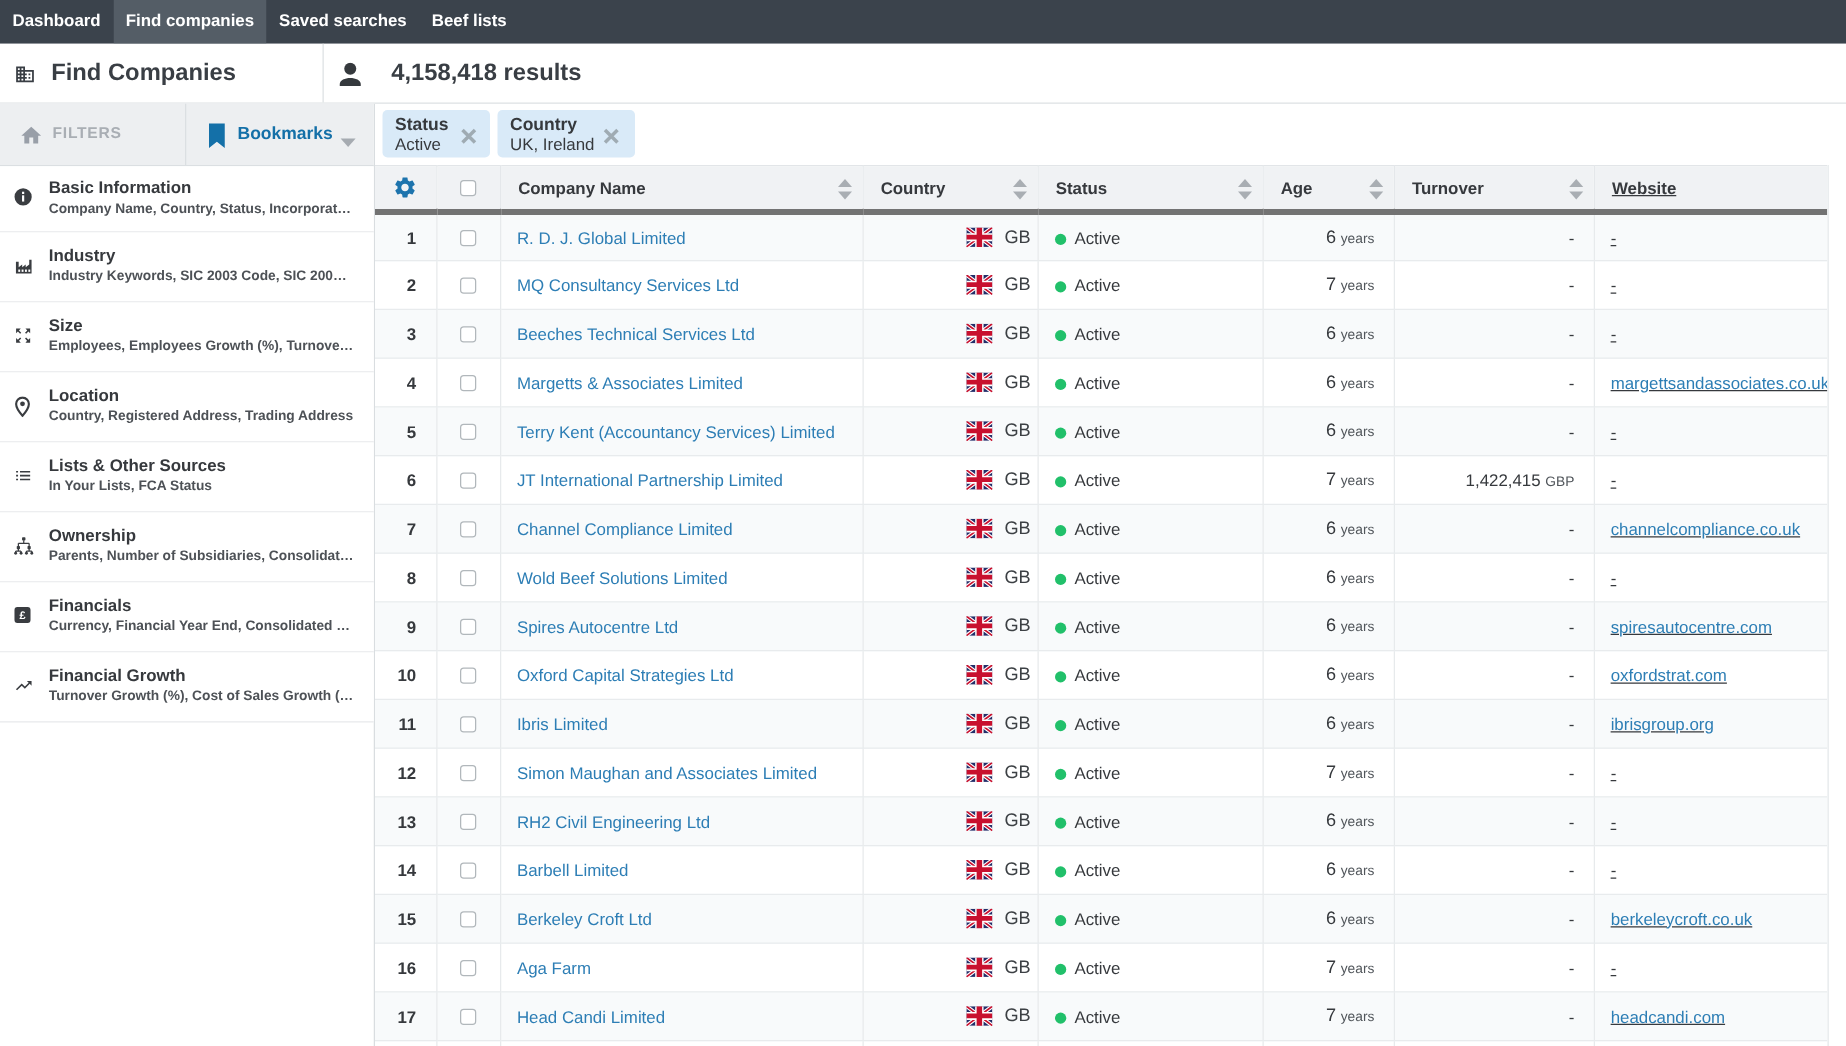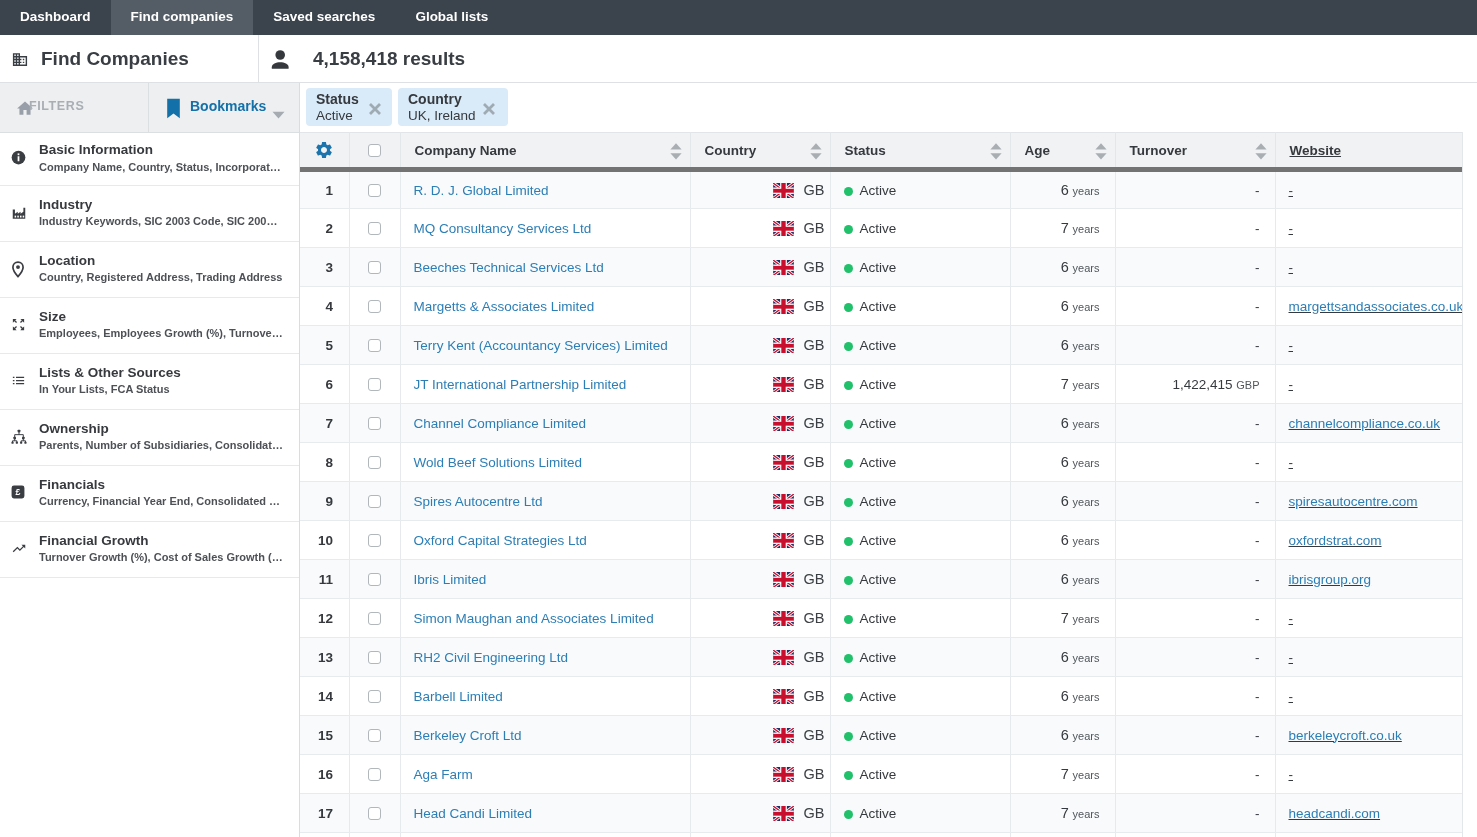--- a/index.html
+++ b/index.html
@@ -1,30 +1,30 @@
 <!DOCTYPE html>
 <html><head>
 <meta charset="utf-8">
 <style>
 * { margin:0; padding:0; box-sizing:border-box; }
 html,body { width:1477px; height:837px; overflow:hidden; font-family:"Liberation Sans", sans-serif; background:#fff; }
 #nav { position:absolute; left:0; top:0; width:1477px; height:35px; background:#3b434c; display:flex; }
-#nav .tab { height:35px; line-height:33px; padding:0 20px; color:#fff; font-size:13.5px; font-weight:bold; }
+#nav .tab { height:35px; line-height:33px; padding:0 10px; color:#fff; font-size:13.5px; font-weight:bold; }
 #nav .tab.active { background:#545d66; }
 #hdrband { position:absolute; left:0; top:35px; width:1477px; height:48px; background:#fff; border-bottom:1px solid #dde1e4; }
 #bldico { position:absolute; left:11px; top:16px; }
 #sidehdr-title { position:absolute; left:41px; top:13px; font-size:19px; font-weight:bold; color:#393e44; }
 #personcell { position:absolute; left:258px; top:0; width:41px; height:47px; border-left:1px solid #dde1e4; }
 #personico { position:absolute; left:11.5px; top:15px; }
 #resultshdr { position:absolute; left:313px; top:13px; font-size:19px; font-weight:bold; color:#393e44; }
 #sidebar { position:absolute; left:0; top:83px; width:300px; height:754px; background:#fff; border-right:1px solid #d9dde0; }
 #filterbar { position:absolute; left:0; top:0; width:299px; height:50px; background:#edeff1; border-bottom:1px solid #dbdfe2; }
 #filterbar .cell1 { position:absolute; left:0; top:0; width:149px; height:49px; border-right:1px solid #dbdfe2; }
 #homeico { position:absolute; left:15px; top:16px; }
-.ftxt { position:absolute; left:29px; top:16px; font-size:12.5px; font-weight:bold; letter-spacing:0.6px; color:#a9aeb4; }
+.ftxt { position:absolute; left:42px; top:16px; font-size:12.5px; font-weight:bold; letter-spacing:0.6px; color:#a9aeb4; }
 #bmico { position:absolute; left:165px; top:15px; }
 .btxt { position:absolute; left:190px; top:15px; font-size:14px; font-weight:bold; color:#1470a8; }
 #caretico { position:absolute; left:272px; top:22px; }
 #fitems { position:absolute; left:0; top:50px; width:299px; }
 .fitem { position:relative; width:299px; height:56px; background:#fff; border-bottom:1px solid #e7e9eb; }
 .fitem.first { height:53px; }
 .fitem .t { position:absolute; left:39px; top:11px; font-size:13.5px; font-weight:bold; color:#36393d; white-space:nowrap; }
 .fitem .s { position:absolute; left:39px; top:29px; font-size:11px; color:#4d5156; white-space:nowrap; overflow:hidden; width:256px;font-weight:bold; }
 .fitem.first .t { top:9px; }
 .fitem.first .s { top:28px; }
@@ -55,21 +55,21 @@
 .cbx { display:inline-block; width:13px; height:13px; border:1px solid #b1b7bb; border-radius:3px; background:#fff; vertical-align:middle; }
 .flag { vertical-align:-3.5px; margin-right:6px; }
 #gutter { position:absolute; left:1462px; top:132px; width:15px; height:705px; background:#fff; border-left:1px solid #e4e7ea; }
 </style>
 </head>
 <body>
 <div id="nav">
     <div class="tab">Dashboard</div>
     <div class="tab active">Find companies</div>
     <div class="tab">Saved searches</div>
-    <div class="tab">Global lists</div>
+    <div class="tab">Beef lists</div>
   </div>
 <div id="hdrband">
   <span id="bldico"><svg width="18" height="17" viewBox="0 0 24 24">
         <path fill="#393e44" d="M12 7V3H2v18h20V7H12zM6 19H4v-2h2v2zm0-4H4v-2h2v2zm0-4H4V9h2v2zm0-4H4V5h2v2zm4 12H8v-2h2v2zm0-4H8v-2h2v2zm0-4H8V9h2v2zm0-4H8V5h2v2zm10 12h-8v-2h2v-2h-2v-2h2v-2h-2V9h8v10zm-2-8h-2v2h2v-2zm0 4h-2v2h2v-2z"></path>
       </svg></span>
   <div id="sidehdr-title">Find Companies</div>
   <div id="personcell">
       <span id="personico"><svg width="18" height="19" viewBox="0 0 18 19">
           <g fill="#35393d">
             <circle cx="9.2" cy="5" r="4.8"></circle>
@@ -111,33 +111,33 @@
               <rect x="5" y="17" width="2.4" height="3"></rect>
               <rect x="9.3" y="17" width="2.4" height="3"></rect>
               <rect x="13.6" y="17" width="2.4" height="3"></rect>
               <rect x="17.9" y="17" width="2.4" height="3"></rect>
             </g>
           </svg></span>
         <div class="t">Industry</div>
         <div class="s">Industry Keywords, SIC 2003 Code, SIC 200…</div>
       </div>
     <div class="fitem">
+        <span class="ic"><svg width="15" height="15" viewBox="0 0 24 24">
+            <path d="M15 3l2.3 2.3-2.87 2.89 1.42 1.42L18.7 6.7 21 9V3h-6zM3 9l2.3-2.3 2.87 2.89 1.42-1.42L6.7 5.3 9 3H3v6zm6 12l-2.3-2.3 2.89-2.87-1.42-1.42L5.3 17.3 3 15v6h6zm12-6l-2.3 2.3-2.87-2.89-1.42 1.42 2.59 2.59L15 21h6v-6z" fill="#3a3d41"></path>
+          </svg></span>
+        <div class="t">Size</div>
+        <div class="s">Employees, Employees Growth (%), Turnove…</div>
+      </div>
+    <div class="fitem">
         <span class="ic"><svg width="14" height="17" viewBox="0 0 24 30">
             <path d="M12 2C6.9 2 3 6 3 11c0 6.5 9 16.5 9 16.5S21 17.5 21 11c0-5-3.9-9-9-9z" fill="none" stroke="#3a3d41" stroke-width="3"></path>
             <circle cx="12" cy="10.7" r="3.4" fill="#3a3d41"></circle>
           </svg></span>
         <div class="t">Location</div>
         <div class="s">Country, Registered Address, Trading Address</div>
-      </div>
-    <div class="fitem">
-        <span class="ic"><svg width="15" height="15" viewBox="0 0 24 24">
-            <path d="M15 3l2.3 2.3-2.87 2.89 1.42 1.42L18.7 6.7 21 9V3h-6zM3 9l2.3-2.3 2.87 2.89 1.42-1.42L6.7 5.3 9 3H3v6zm6 12l-2.3-2.3 2.89-2.87-1.42-1.42L5.3 17.3 3 15v6h6zm12-6l-2.3 2.3-2.87-2.89-1.42 1.42 2.59 2.59L15 21h6v-6z" fill="#3a3d41"></path>
-          </svg></span>
-        <div class="t">Size</div>
-        <div class="s">Employees, Employees Growth (%), Turnove…</div>
       </div>
     <div class="fitem">
         <span class="ic"><svg width="15" height="15" viewBox="0 0 24 24">
             <path d="M3 13h2.5v-2H3v2zm0 5h2.5v-2H3v2zm0-10h2.5V6H3v2zm5 5h13v-2H8v2zm0 5h13v-2H8v2zM8 6v2h13V6H8z" fill="#3a3d41"></path>
           </svg></span>
         <div class="t">Lists &amp; Other Sources</div>
         <div class="s">In Your Lists, FCA Status</div>
       </div>
     <div class="fitem">
         <span class="ic"><svg width="16" height="15" viewBox="0 0 26 24">

